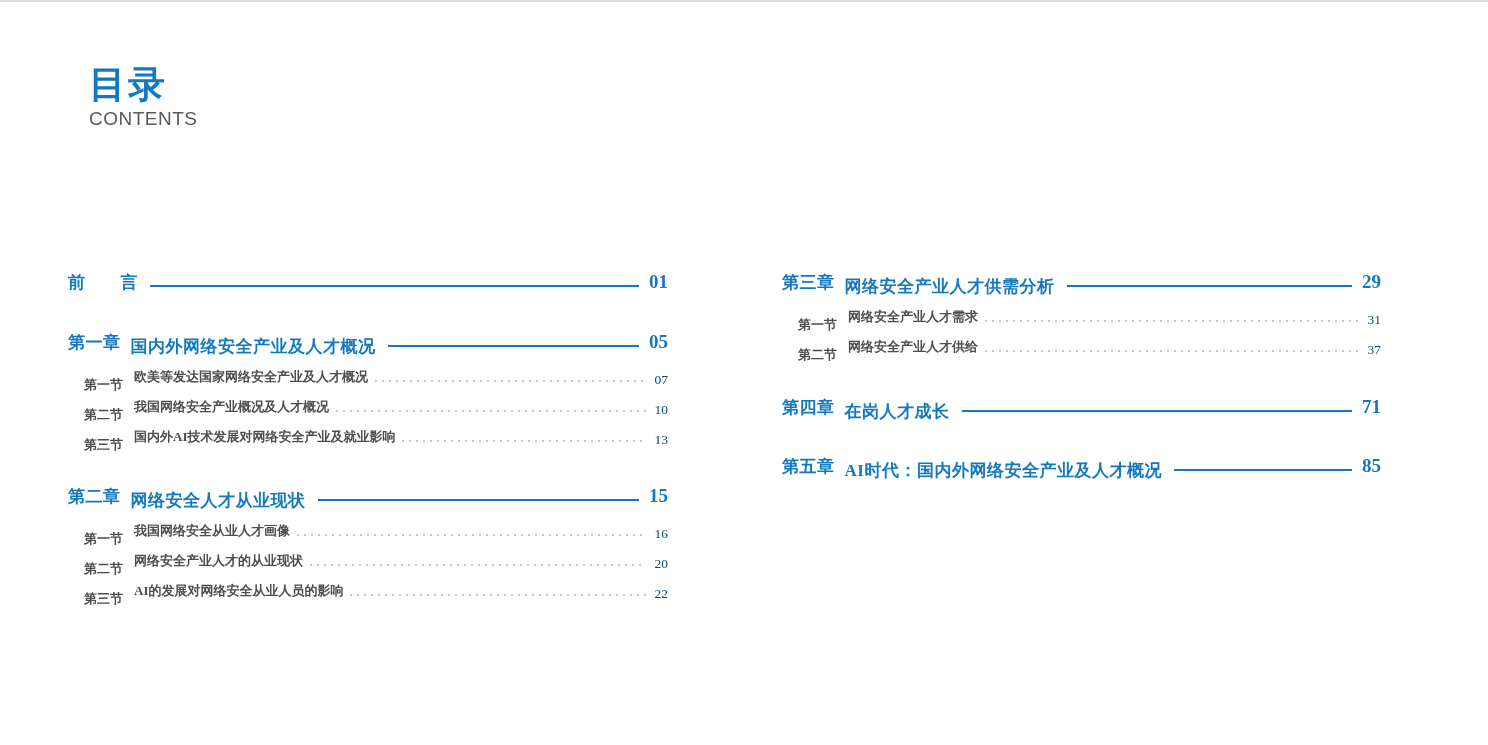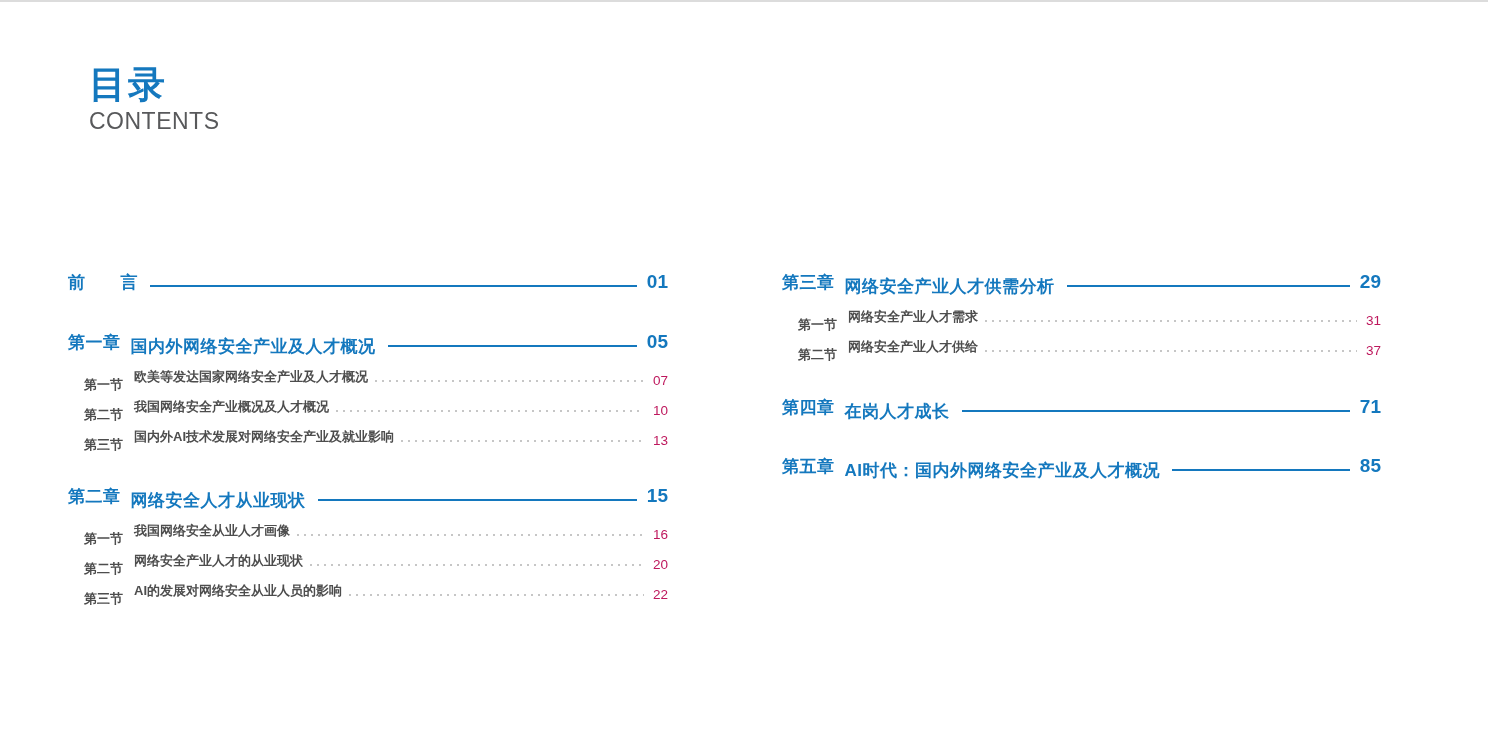--- a/index.html
+++ b/index.html
@@ -14,43 +14,43 @@
     position: absolute; top: 0; left: 0; width: 100%; height: 2px;
     background: #dcdcdc;
   }
 
   .title-block { position: absolute; left: 70px; top: 66px; margin-left: 19px; }
   .title-zh {
     font-size: 37px; font-weight: 800; color: var(--accent);
     letter-spacing: 2px; line-height: 1.0;
   }
   .title-en {
-    font-size: 23px; color: #58595b; letter-spacing: 0.5px; margin-top: 5px;
+    font-size: 19px; color: #58595b; letter-spacing: 0.5px; margin-top: 5px;
   }
 
-  .toc-col { position: absolute; top: 0; height: 745px; }
+  .toc-col { position: absolute; top: 0; height: 745px; font-family: Liberation Serif, serif; }
   .col-left  { left: 68px;  width: 600px; }
   .col-right { left: 782px; width: 599px; }
 
   .row {
     position: absolute; left: 0; right: 0;
     display: flex; align-items: center;
     cursor: pointer;
   }
 
   .row.chapter { height: 24px; color: var(--accent); font-weight: 700; font-size: 17px; }
   .row.chapter .lbl { white-space: pre; letter-spacing: 0.5px; }
   .row.chapter .ttl { margin-left: 10px; letter-spacing: 0.5px; margin-top: 8px; }
   .row.chapter .ttl:empty { margin-left: 0; }
   .row.chapter .pg { font-size: 19px; font-weight: 700; color: var(--accent); }
 
   .row.section { height: 18px; padding-left: 16px; color: #4d4d4d; font-weight: 700; font-size: 13px; }
   .row.section .lbl { white-space: pre; margin-top: 16px; }
   .row.section .ttl { margin-left: 11px; }
-  .row.section .pg { font-size: 13.5px; font-weight: 400; color: #be185d; margin-top: 6px; }
+  .row.section .pg { font-size: 13.5px; font-weight: 400; color: #0c4a6e; margin-top: 6px; }
 
   .lead {
     flex: 1; height: 0; align-self: center;
     transform: translateY(4px);
   }
   .lead.solid {
     margin: 0 10px 0 12px;
     border-bottom: 2px solid var(--accent);
   }
   .lead.dots {

